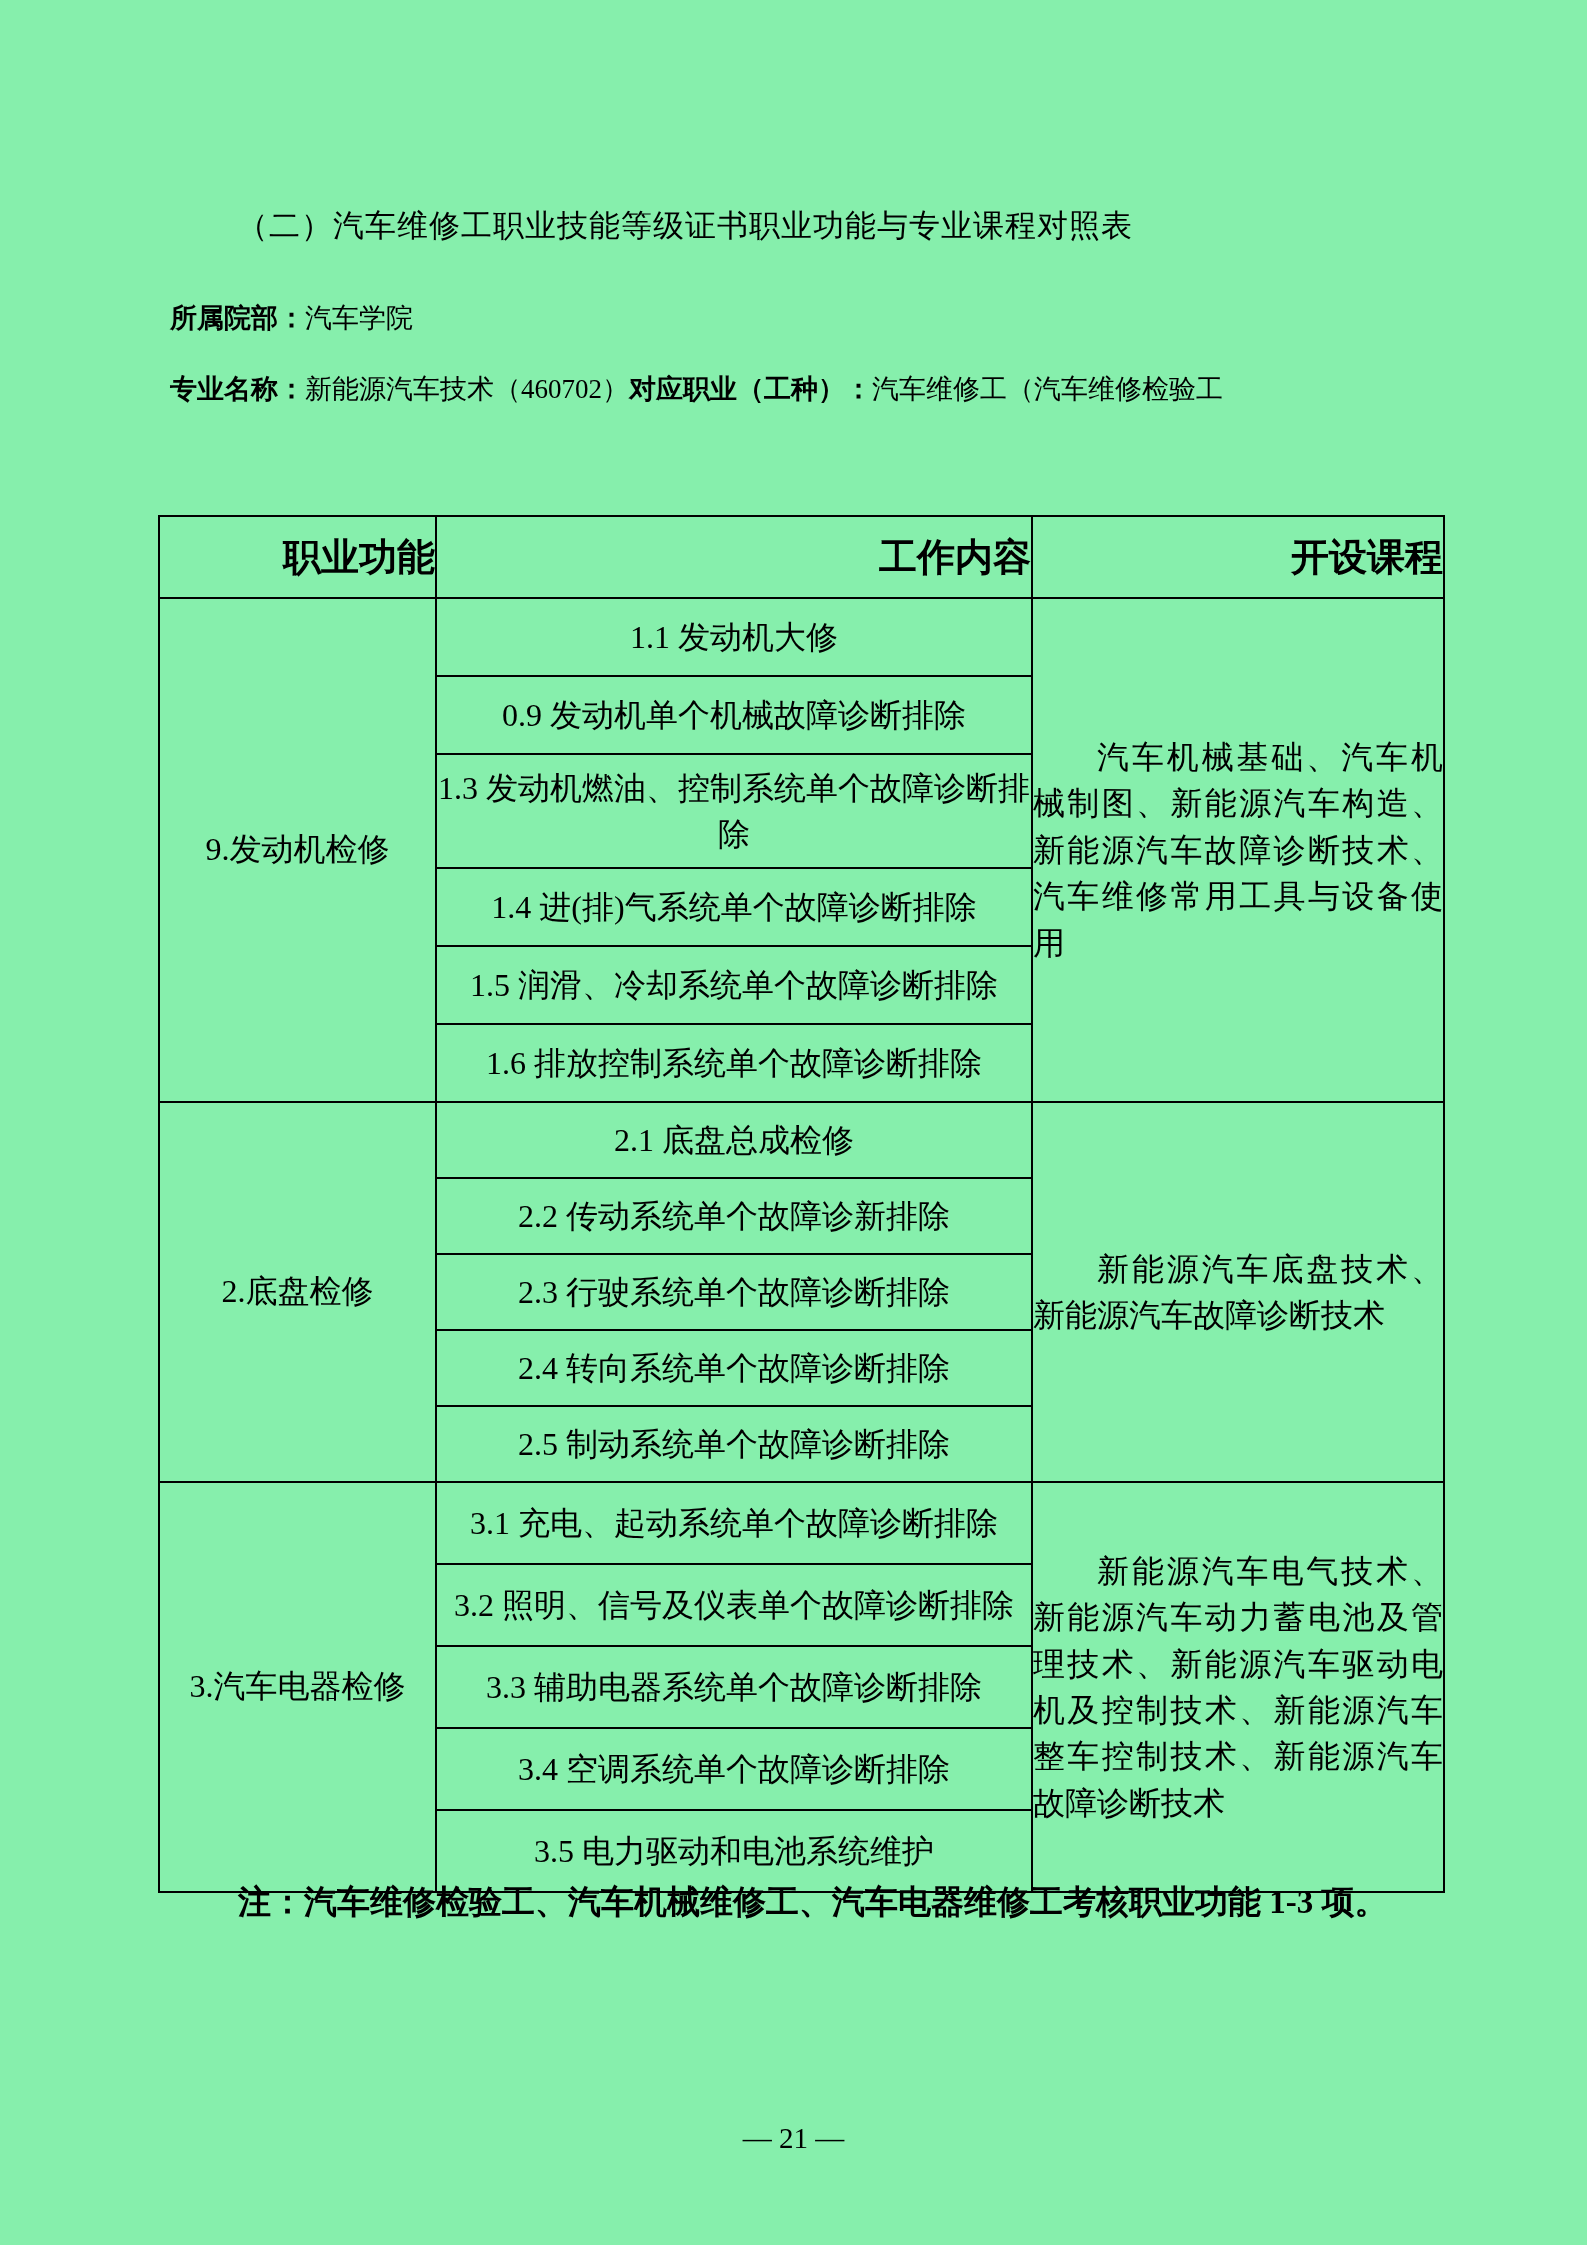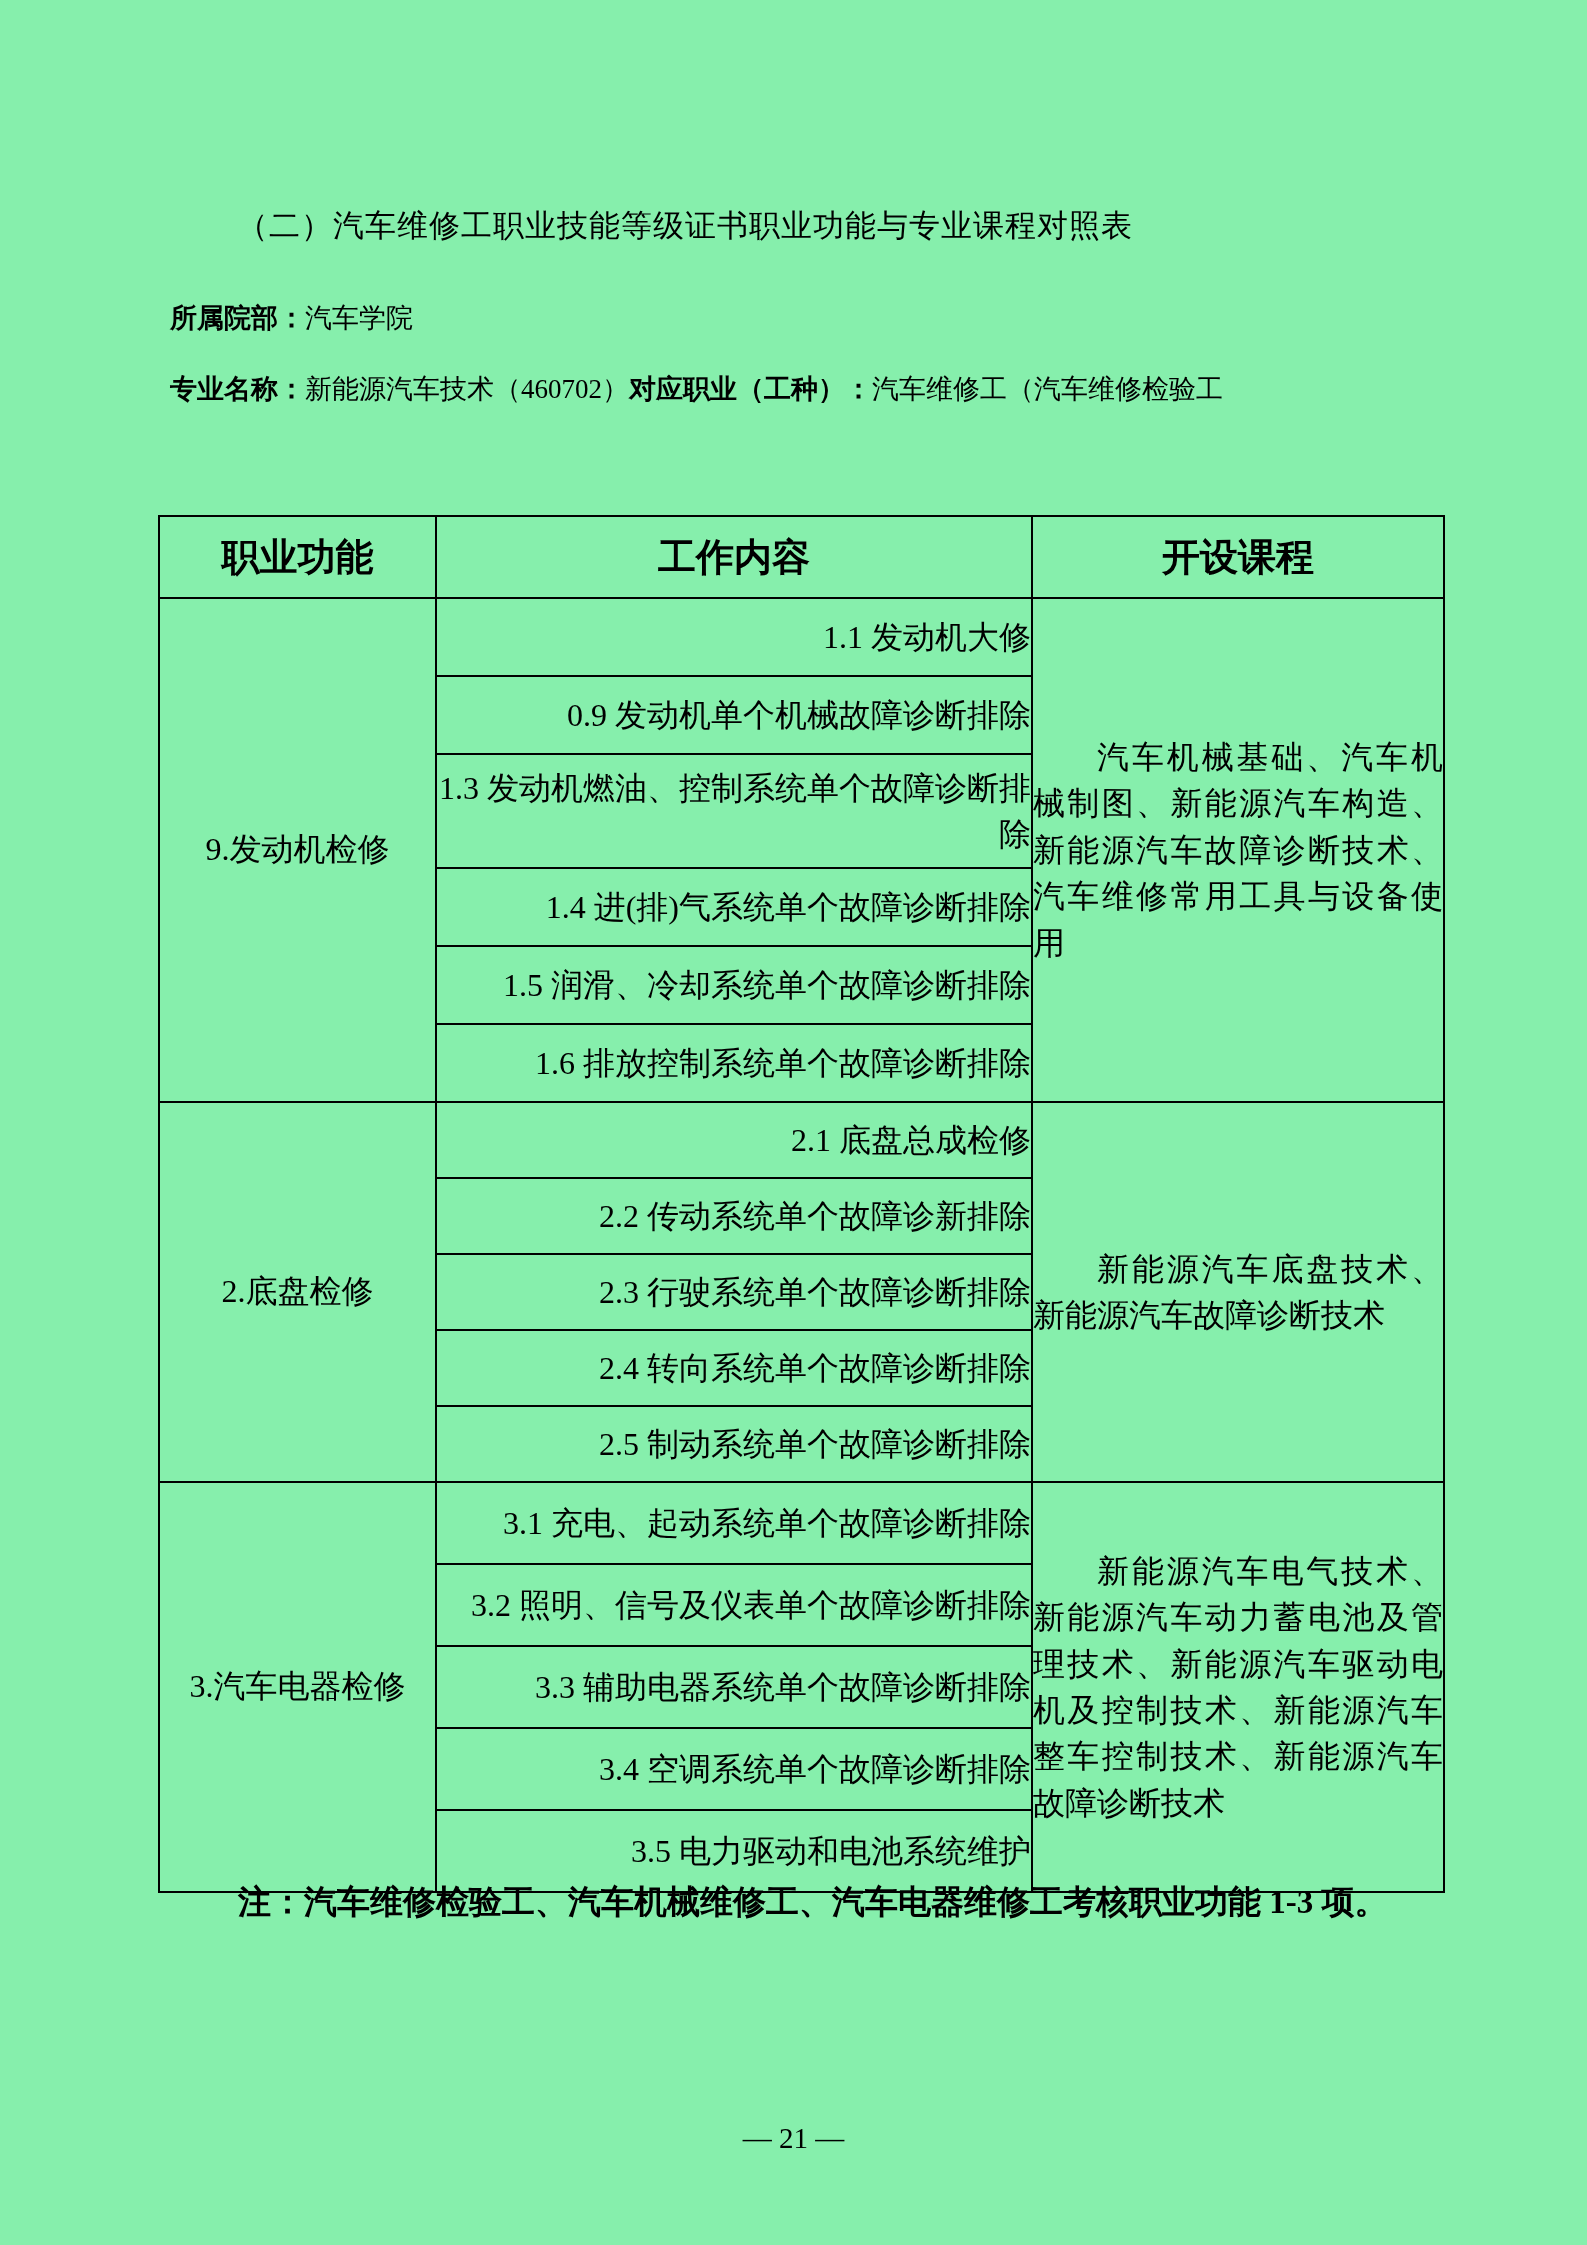--- a/index.html
+++ b/index.html
@@ -43,36 +43,36 @@
   table.map col.c1 { width: 277px; }
   table.map col.c2 { width: 596px; }
   table.map col.c3 { width: 412px; }
   table.map th, table.map td {
     border: 2px solid #000000;
     overflow: hidden;
   }
   table.map th {
     font-size: 38px;
     font-weight: bold;
-    text-align: center;
+    text-align: right;
     vertical-align: middle;
     height: 80px;
     padding: 0;
   }
   table.map td {
     font-size: 32px;
     vertical-align: middle;
     padding: 0;
   }
   td.func {
     text-align: center;
     font-size: 33px;
   }
   td.task {
-    text-align: right;
+    text-align: center;
     padding: 0 10px 0 8px;
     line-height: 1.45;
   }
   td.courses {
     text-align: justify;
     padding: 0 8px;
     line-height: 1.45;
     text-indent: 2em;
   }
   tr.r76 > td.task  { height: 76px; }

